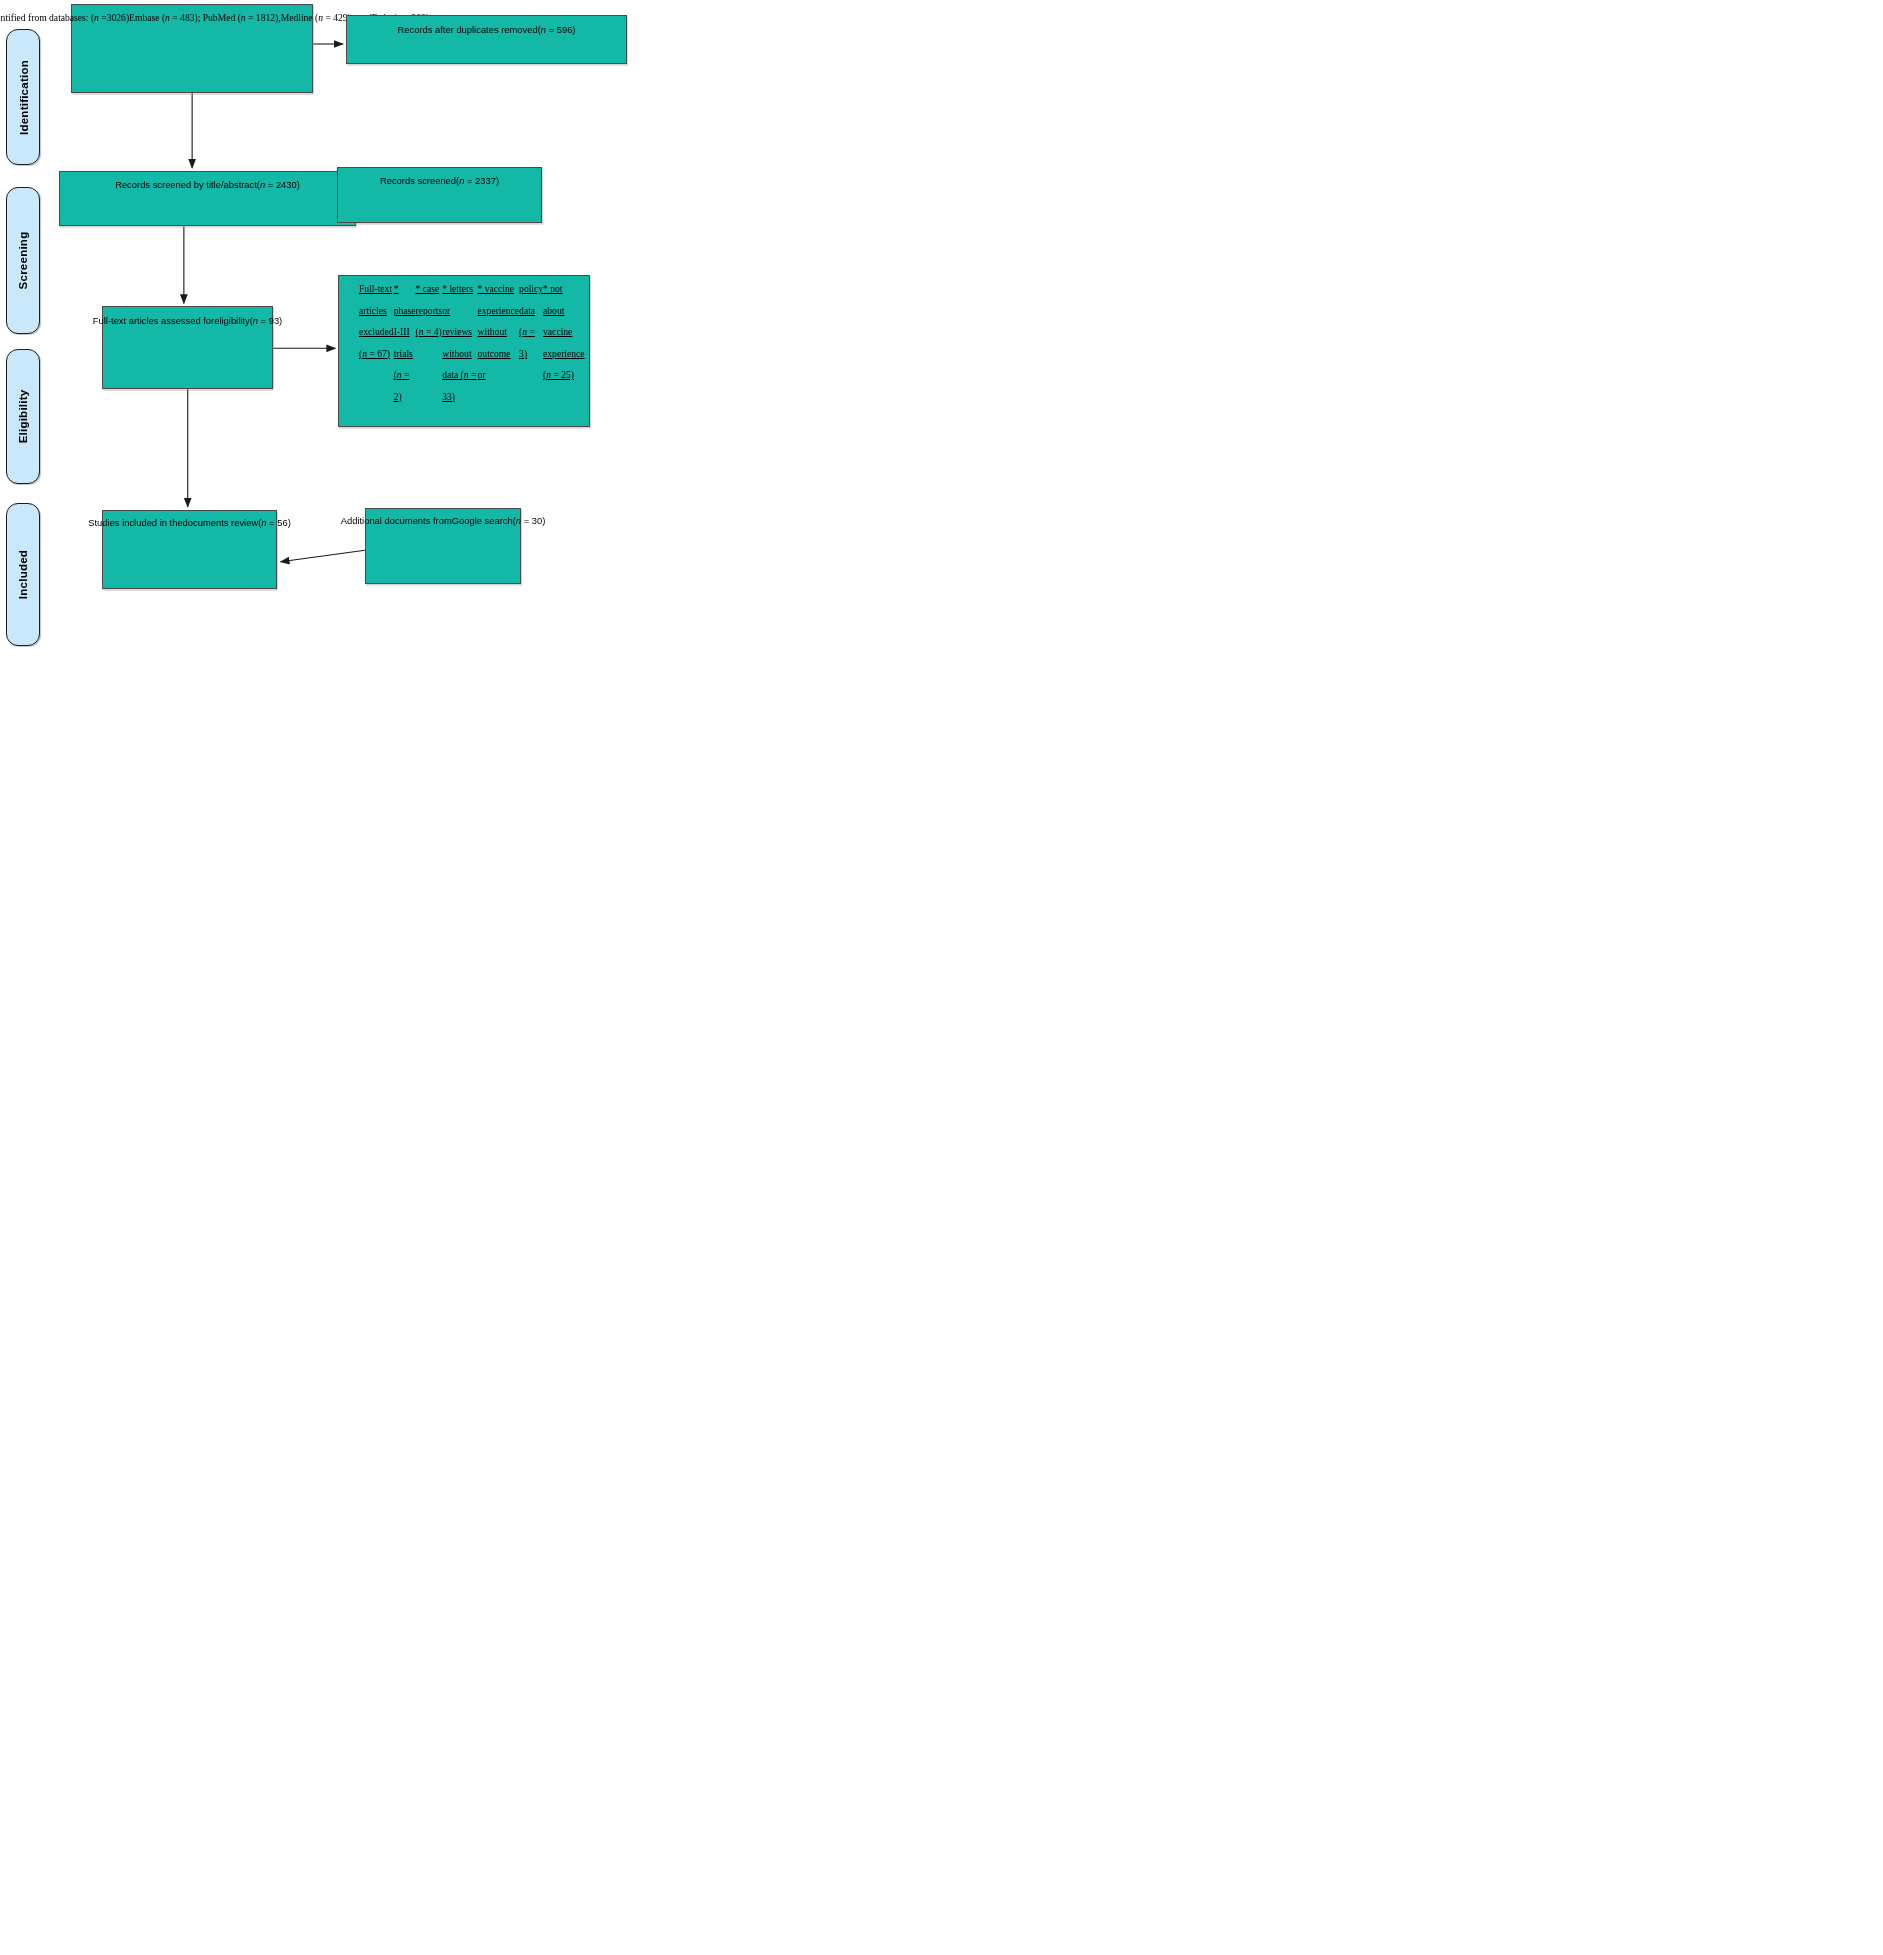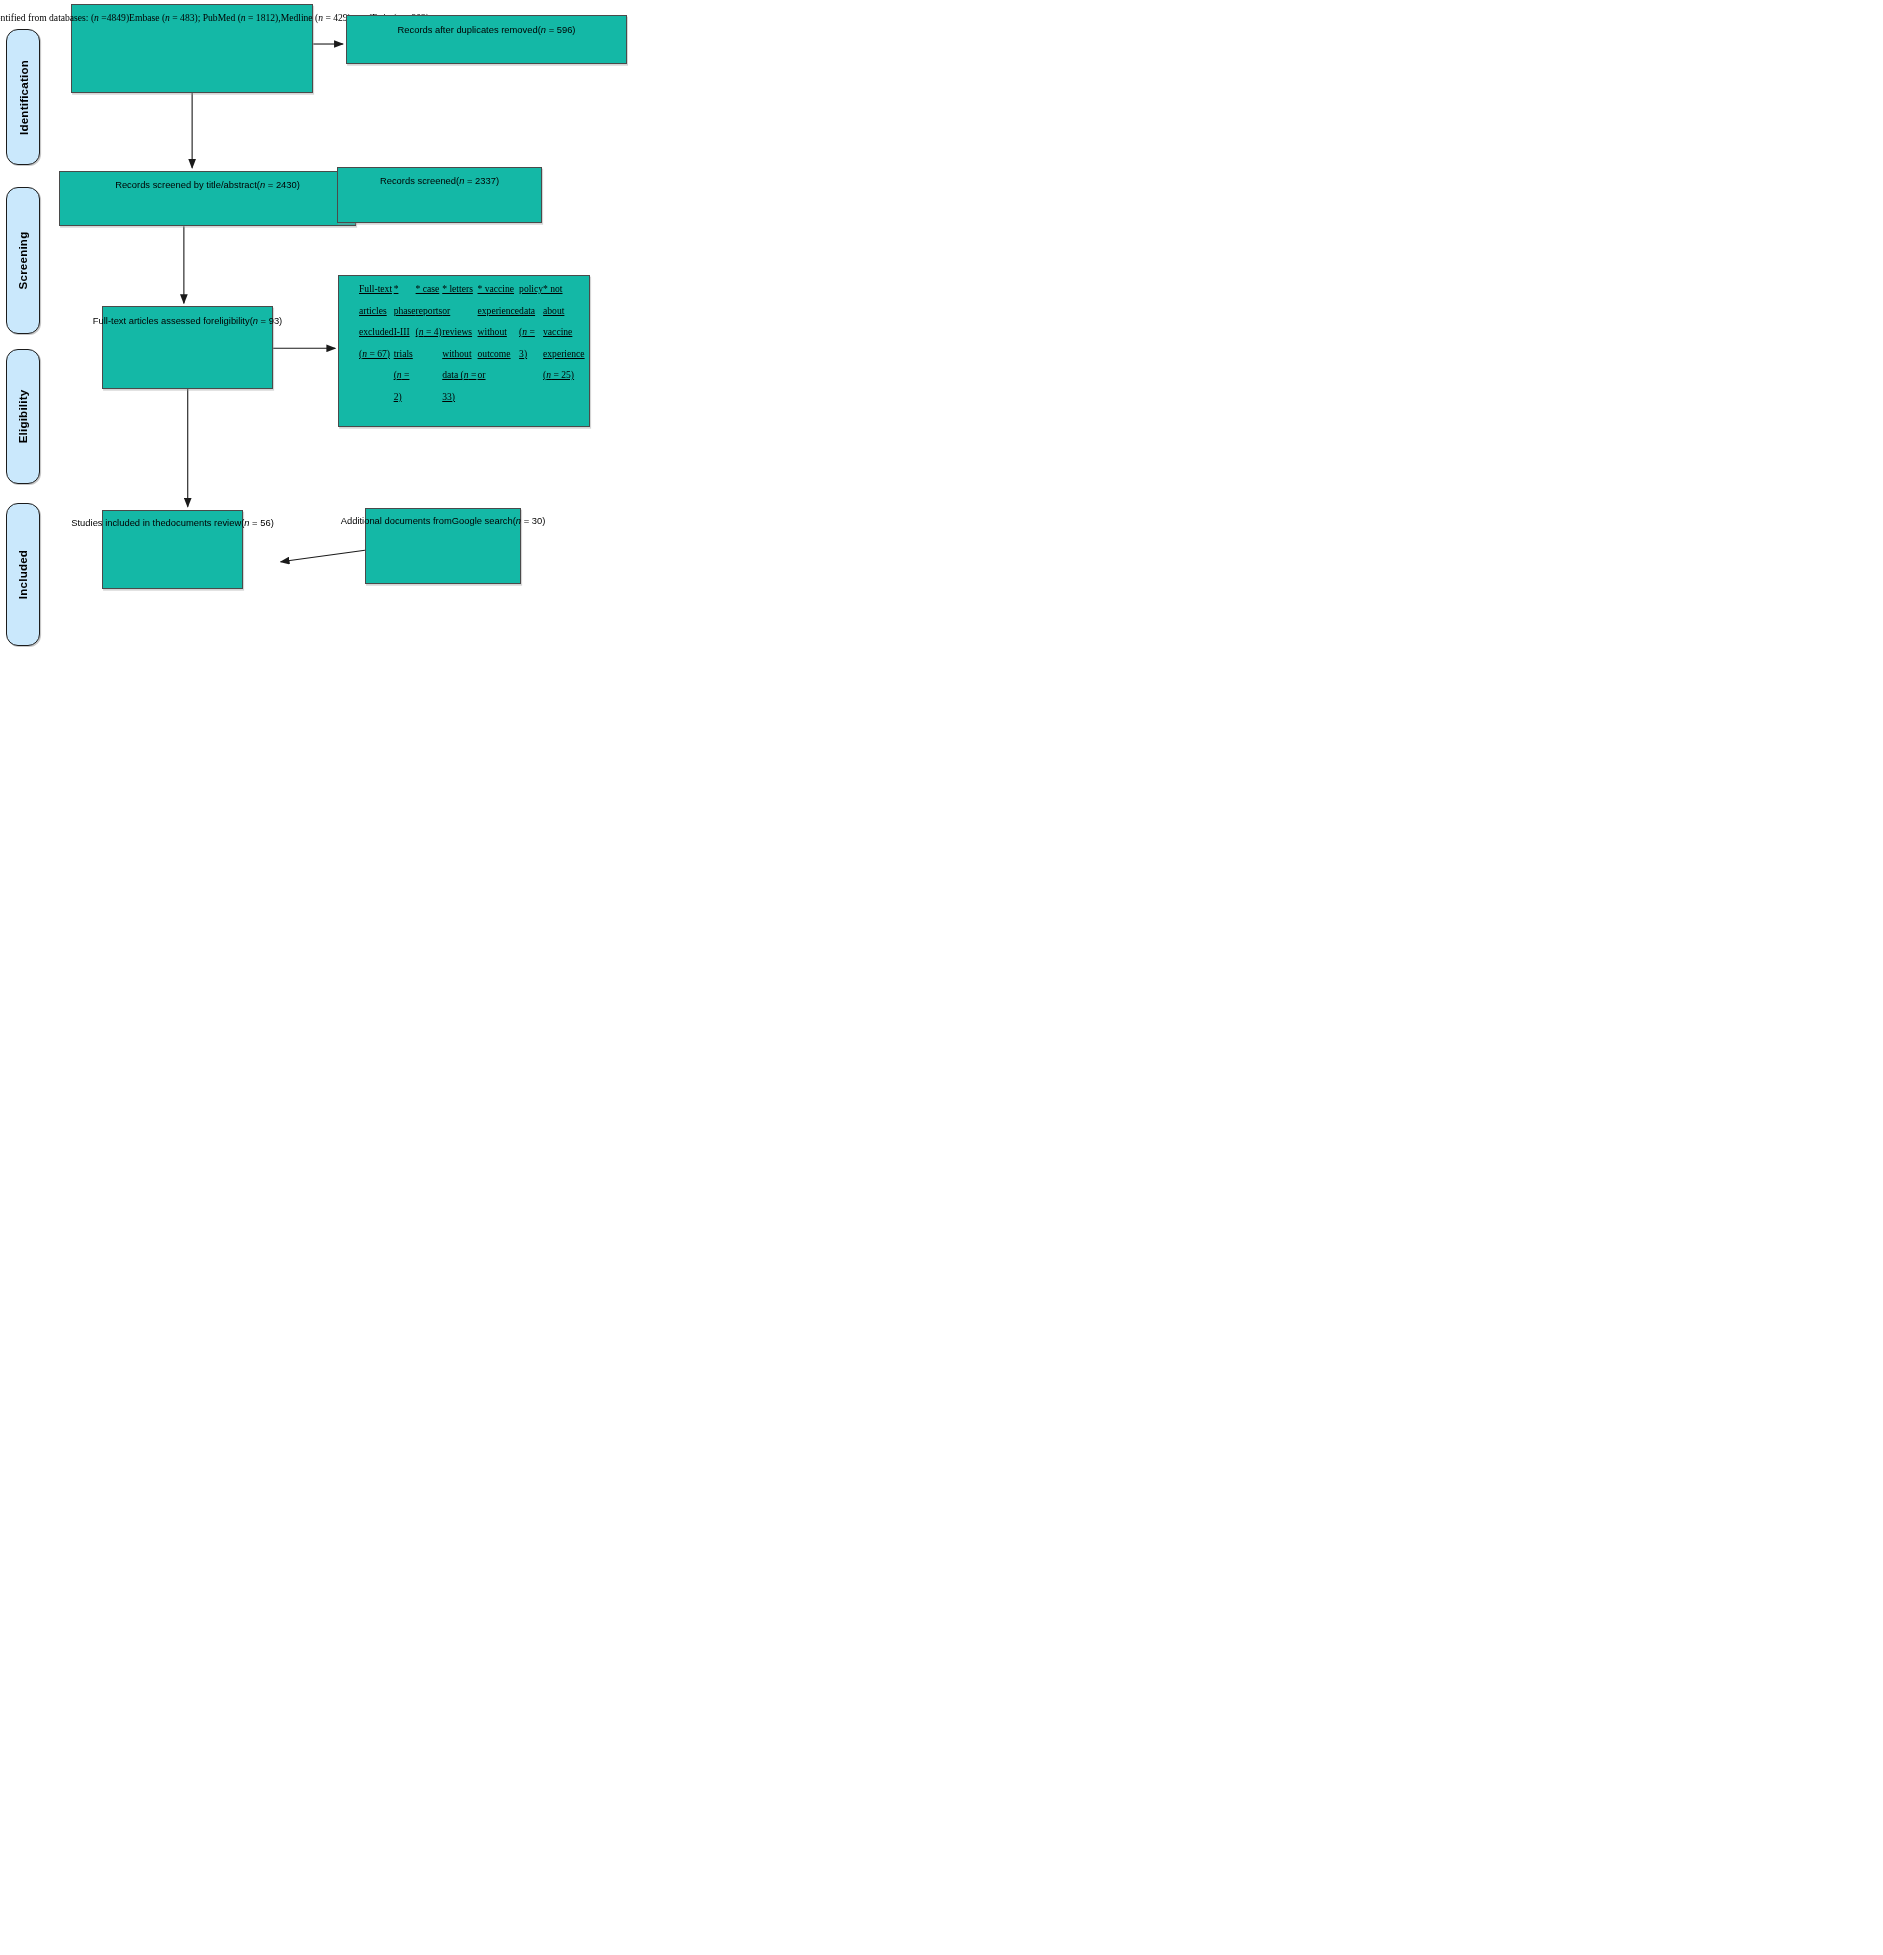--- a/index.html
+++ b/index.html
@@ -58,21 +58,21 @@
   .left{text-align:left;padding-left:20px;padding-right:4.4px;text-decoration:underline;}
   .left .ln{white-space:normal;}
   .nv{font-style:italic;}
 
   .b1{left:71px;top:3.9px;width:242px;height:89px;line-height:21px;}
   .b2{left:346px;top:15.4px;width:281px;height:49px;line-height:22px;}
   .b3{left:59px;top:171px;width:297px;height:55px;line-height:22px;}
   .b4{left:337px;top:167px;width:205px;height:56px;line-height:22px;}
   .b5{left:102px;top:306px;width:171px;height:83px;line-height:24px;}
   .b6{left:338px;top:275px;width:252px;height:152px;line-height:21.5px;}
-  .b7{left:102px;top:510px;width:141px;height:79px;line-height:20px;justify-content:center;}
+  .b7{left:102px;top:510px;width:175px;height:79px;line-height:20px;justify-content:center;}
   .b8{left:365px;top:508px;width:156px;height:76px;line-height:20px;}
 </style>
 </head>
 <body>
 
 <div class="canvas">
 
   <svg class="arrows" viewBox="0 0 1141 1185">
     <defs>
       <marker id="ah" markerWidth="9" markerHeight="7" refX="8" refY="3.5" orient="auto">
@@ -96,21 +96,21 @@
   </div>
   <div class="stage st-eligibility">
     <span>Eligibility</span>
   </div>
   <div class="stage st-included">
     <span>Included</span>
   </div>
 
   <div class="fbox serif b1">
       <div class="ln">Records identified from databases: (<i class="nv">n</i> =</div>
-      <div class="ln">4849)</div>
+      <div class="ln">3026)</div>
       <div class="ln">Embase (<i class="nv">n</i> = 483); PubMed (<i class="nv">n</i> = 1812),</div>
       <div class="ln">Medline (<i class="nv">n</i> = 429), medRxiv (<i class="nv">n</i> = 302)</div>
     </div>
 
   <div class="fbox b2">
       <div class="ln">Records after duplicates removed</div>
       <div class="ln">(<i class="nv">n</i> = 596)</div>
     </div>
 
   <div class="fbox b3">

